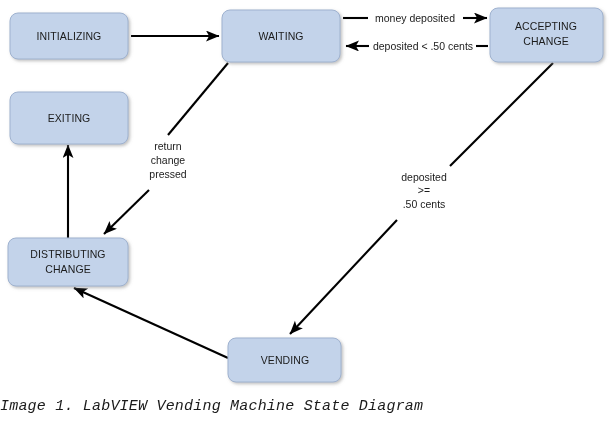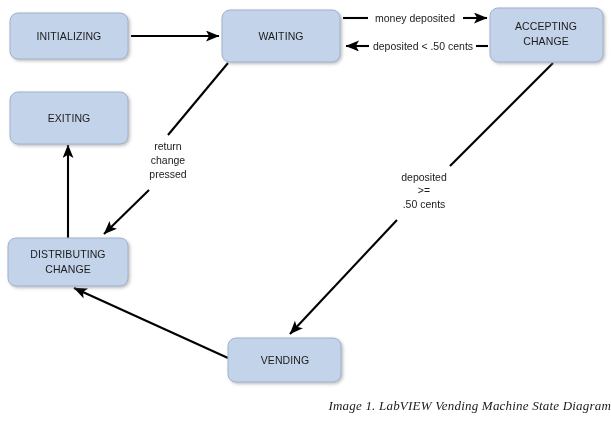--- a/index.html
+++ b/index.html
@@ -48,24 +48,24 @@
     font-family: "Liberation Sans", sans-serif;
     font-size: 10.5px;
     fill: #1b1b1b;
     text-anchor: middle;
   }
   .caption {
     position: absolute;
     left: 0;
     right: 0;
     top: 398px;
-    text-align: right;
-    font-family: Liberation Serif, serif;
+    text-align: left;
+    font-family: Liberation Mono, monospace;
     font-style: italic;
-    font-size: 13px;
+    font-size: 15px;
     color: #1b1b1b;
     letter-spacing: 0.2px;
   }
 </style>
 </head>
 <body>
 
 <div id="diagram-root">
 
   <svg id="diagram-canvas" viewBox="0 0 611 430" xmlns="http://www.w3.org/2000/svg">

